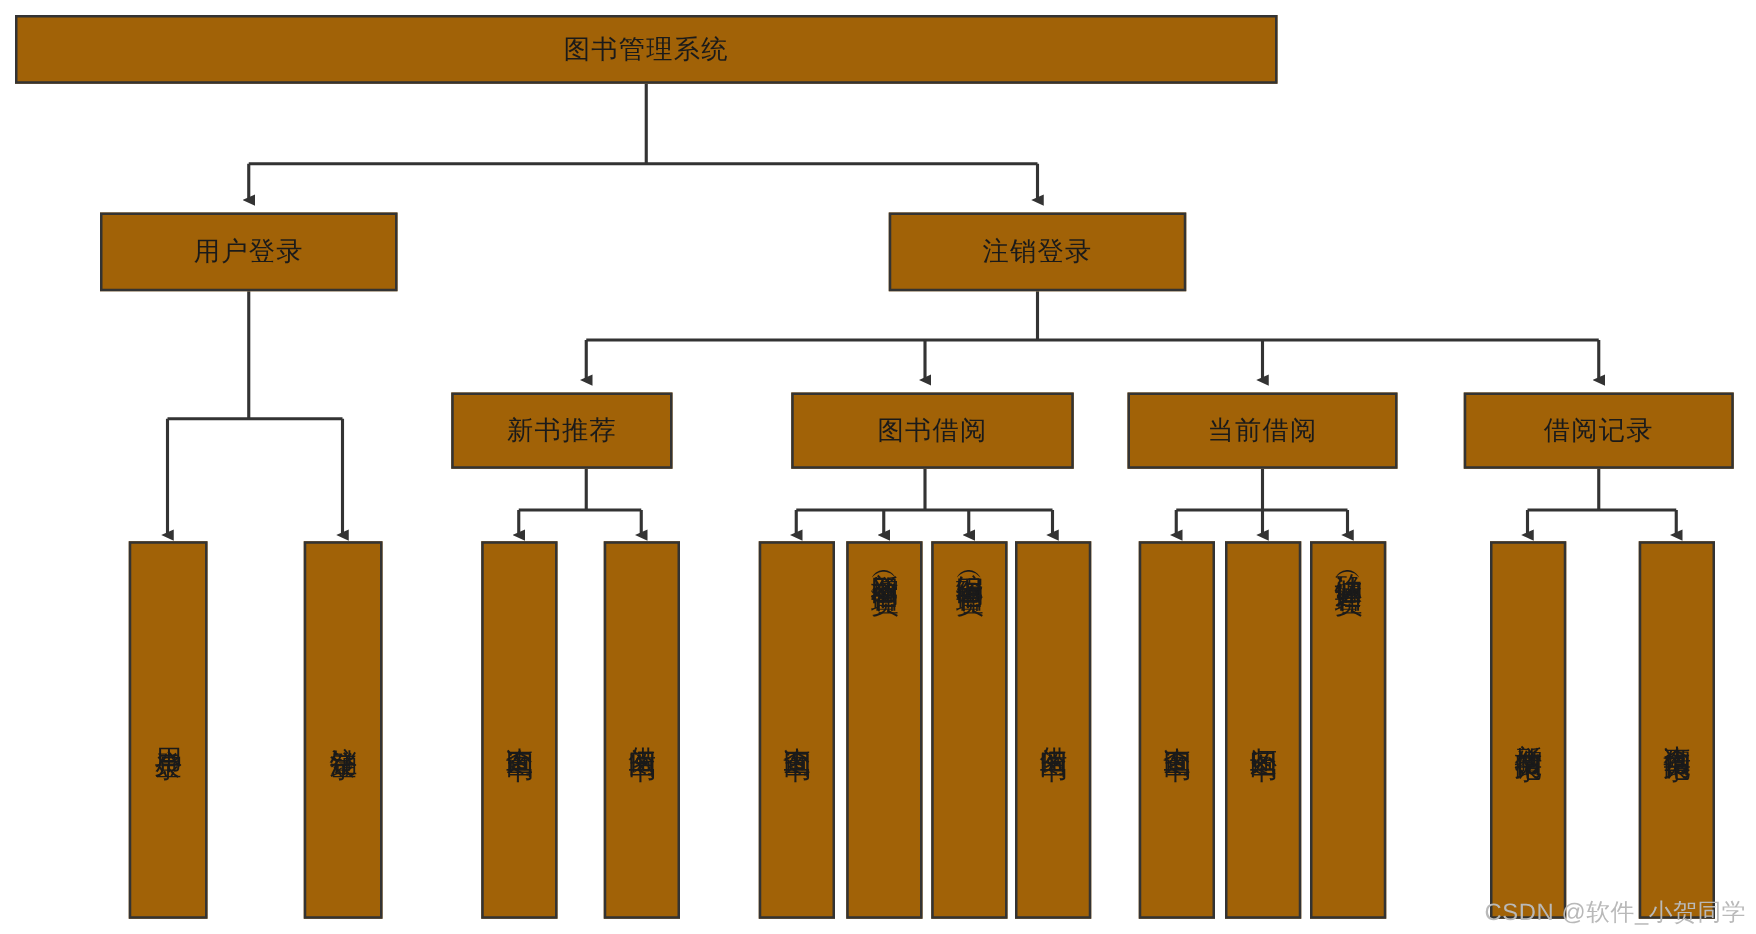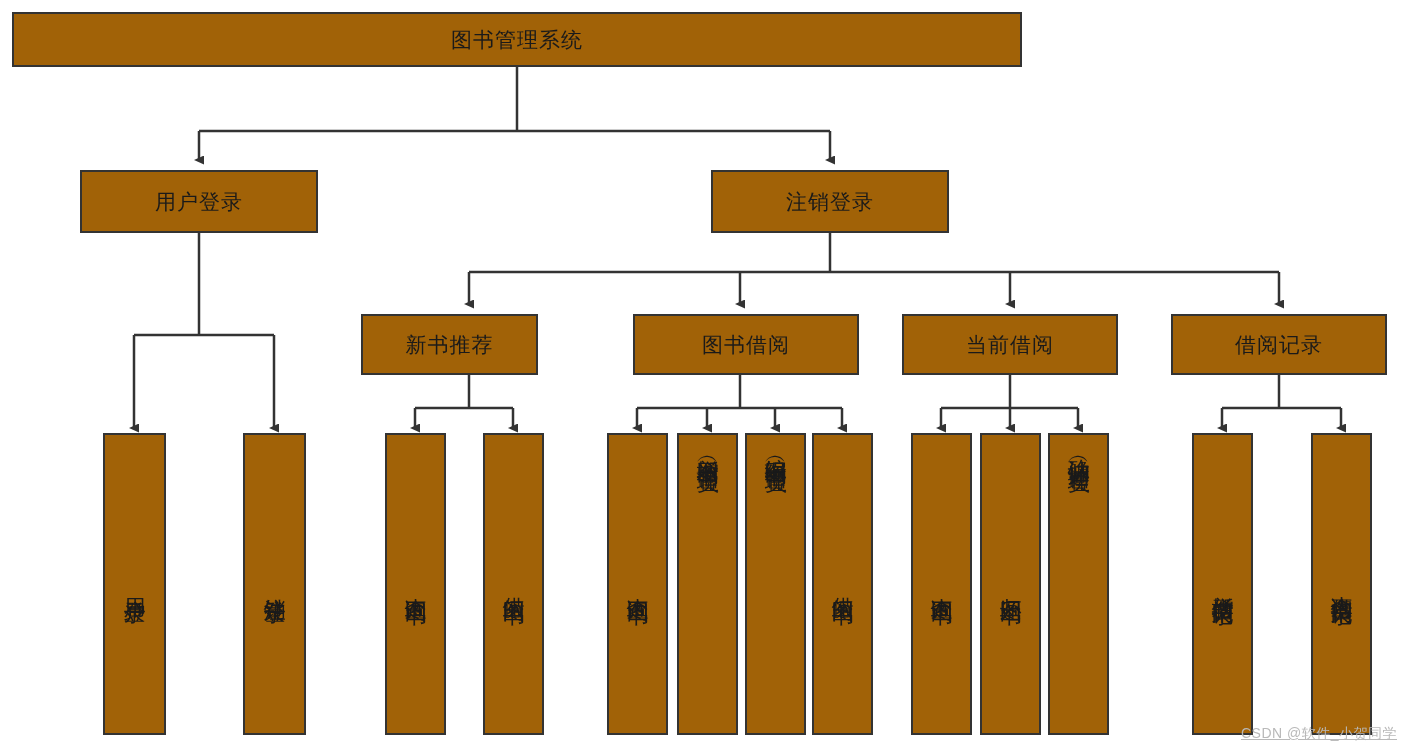--- a/index.html
+++ b/index.html
@@ -58,26 +58,25 @@
     white-space: nowrap;
   }
   .node.v.mid {
     align-items: center;
     padding-top: 0;
   }
   .watermark {
     position: absolute;
     right: 8px;
     bottom: 4px;
-    font-size: 14px;
+    font-size: 19px;
     color: #b9b9b9;
     white-space: nowrap;
     z-index: 5;
     letter-spacing: 0.5px;
-    text-decoration: underline;
   }
 </style>
 </head>
 <body>
 
 <div id="canvas">
 
   <svg id="edges" viewBox="0 0 1405 747">
     <defs>
       <marker id="arrow" markerWidth="10" markerHeight="10" refX="4.5" refY="5" orient="auto" markerUnits="userSpaceOnUse">

